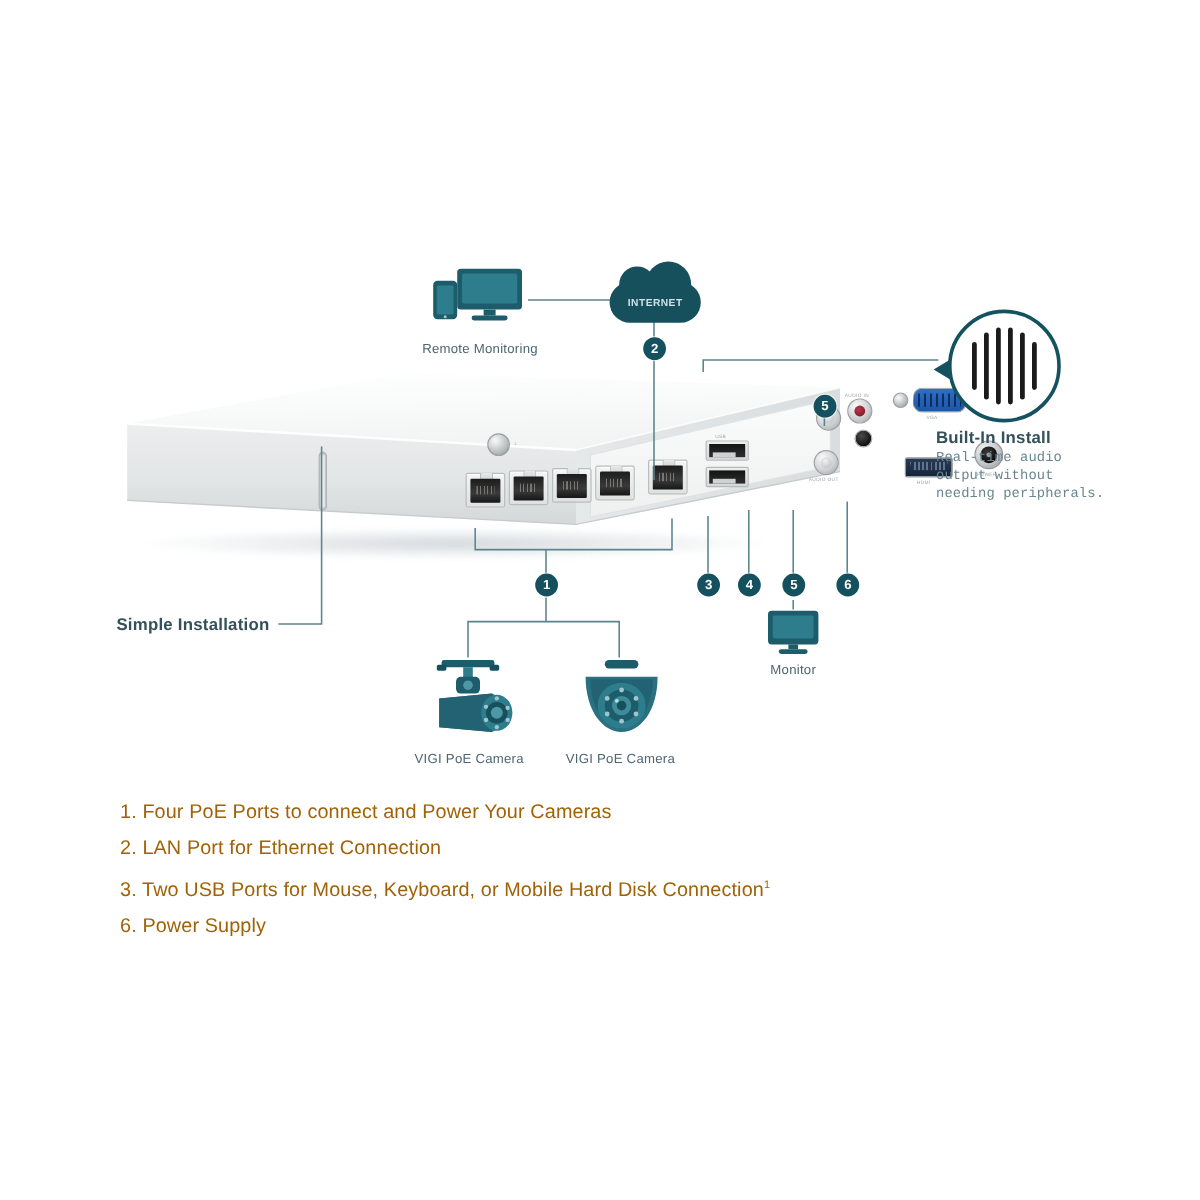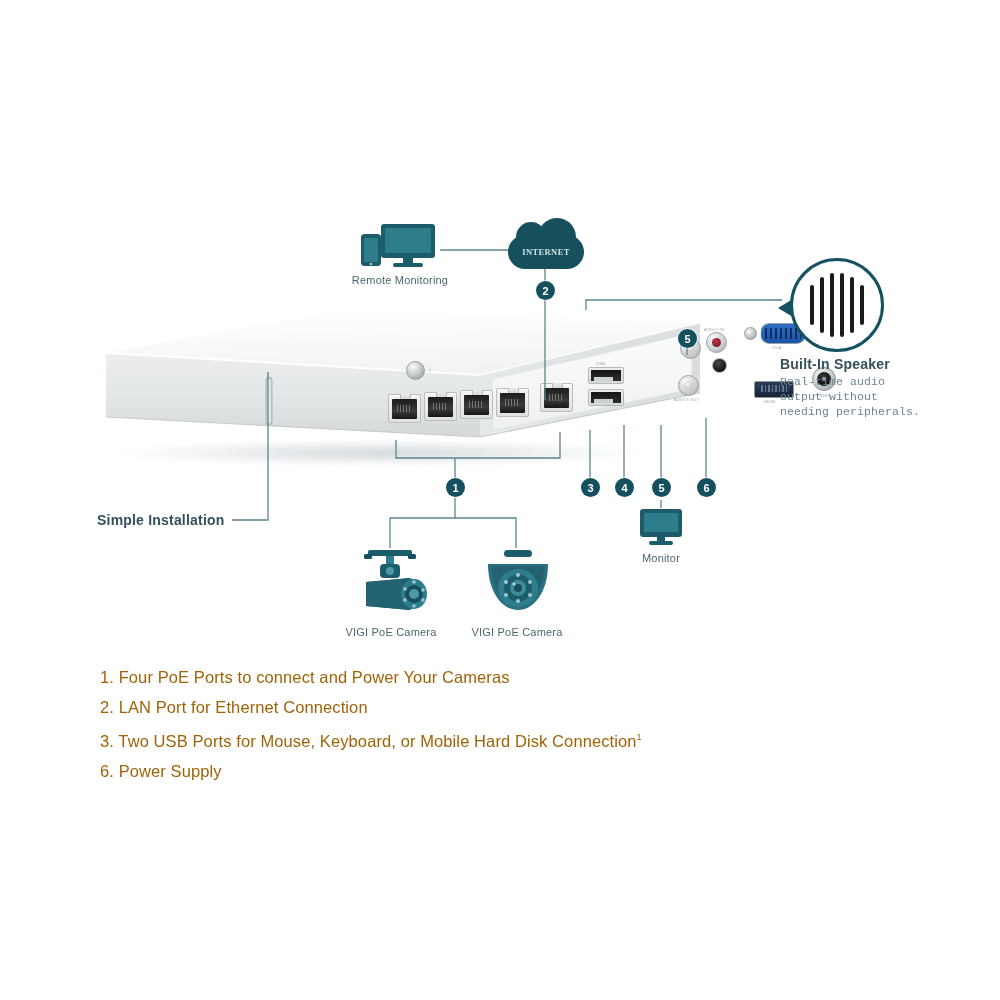--- a/index.html
+++ b/index.html
@@ -151,21 +151,21 @@
     border-radius:17px;
   }
   .cloud:before,.cloud:after{
     content:"";position:absolute;background:#17505d;border-radius:50%;
   }
   .cloud:before{width:30px;height:30px;left:8px;top:-13px;}
   .cloud:after{width:38px;height:38px;left:30px;top:-17px;}
   .cloud-txt{
     position:absolute;left:0;top:0;width:76px;height:34px;
     display:flex;align-items:center;justify-content:center;
-    font-size:8.5px;font-weight:bold;color:#cfe3e7;letter-spacing:.4px;z-index:3;font-family:Liberation Serif, serif;
+    font-size:8.5px;font-weight:bold;color:#cfe3e7;letter-spacing:.4px;z-index:3;
   }
 
   
   .mag-circle{
     position:absolute;width:88px;height:88px;border-radius:50%;
     border:3px solid #15525f;background:#ffffff;
   }
   .mag-bars{
     position:absolute;left:0;top:0;width:88px;height:88px;
     display:flex;align-items:center;justify-content:center;gap:6px;
@@ -341,21 +341,21 @@
   <div class="abs" style="left:355px;top:222px;">
     <svg width="90" height="48" viewBox="0 0 90 48">
       <rect x="26" y="2" width="54" height="34" rx="3" fill="#1d5d6b"></rect>
       <rect x="30" y="6" width="46" height="25" rx="1.5" fill="#2e7d8d"></rect>
       <rect x="48" y="36" width="10" height="5" fill="#1d5d6b"></rect>
       <rect x="38" y="41" width="30" height="4" rx="2" fill="#1d5d6b"></rect>
       <rect x="6" y="12" width="20" height="32" rx="3.5" fill="#1d5d6b"></rect>
       <rect x="9" y="16" width="14" height="24" rx="1.2" fill="#2e7d8d"></rect>
       <circle cx="16" cy="42" r="1.3" fill="#9fc6ce"></circle>
     </svg>
-    <div class="icon-label" style="width:130px;margin-left:-20px;margin-top:0;">Remote Monitoring</div>
+    <div class="icon-label" style="width:130px;margin-left:-20px;margin-top:10px;">Remote Monitoring</div>
   </div>
 
   <div class="abs" style="left:508px;top:235px;width:76px;height:34px;">
     <div class="cloud"></div>
     <div class="cloud-txt">INTERNET</div>
   </div>
 
   <div class="abs" style="left:778px;top:258px;">
     <svg class="abs" style="left:-4px;top:30px;" width="36" height="40" viewBox="0 0 36 40">
       <path d="M34,2 L4,20 L34,38 Z" fill="#15525f"></path>
@@ -363,21 +363,21 @@
     <div class="mag-circle" style="left:12px;top:0;">
       <div class="mag-bars">
         <span style="height:40px;"></span>
         <span style="height:56px;"></span>
         <span style="height:64px;"></span>
         <span style="height:64px;"></span>
         <span style="height:56px;"></span>
         <span style="height:40px;"></span>
       </div>
     </div>
-    <div class="callout-title" style="position:absolute;left:2px;top:98px;white-space:nowrap;">Built-In Speaker</div>
+    <div class="callout-title" style="position:absolute;left:2px;top:98px;white-space:nowrap;">Built-In Install</div>
     <div class="callout-body" style="position:absolute;left:2px;top:116px;width:150px;font-family:Liberation Mono, monospace;">Real-time audio output without needing peripherals.</div>
   </div>
 
   <div class="abs" style="left:97px;top:512px;width:215px;">
     <div class="callout-title">Simple Installation</div>
   </div>
 
   <div class="abs" style="left:352px;top:548px;">
     <svg width="78" height="70" viewBox="0 0 78 70">
       <rect x="16" y="2" width="44" height="6" rx="2" fill="#1d5d6b"></rect>

